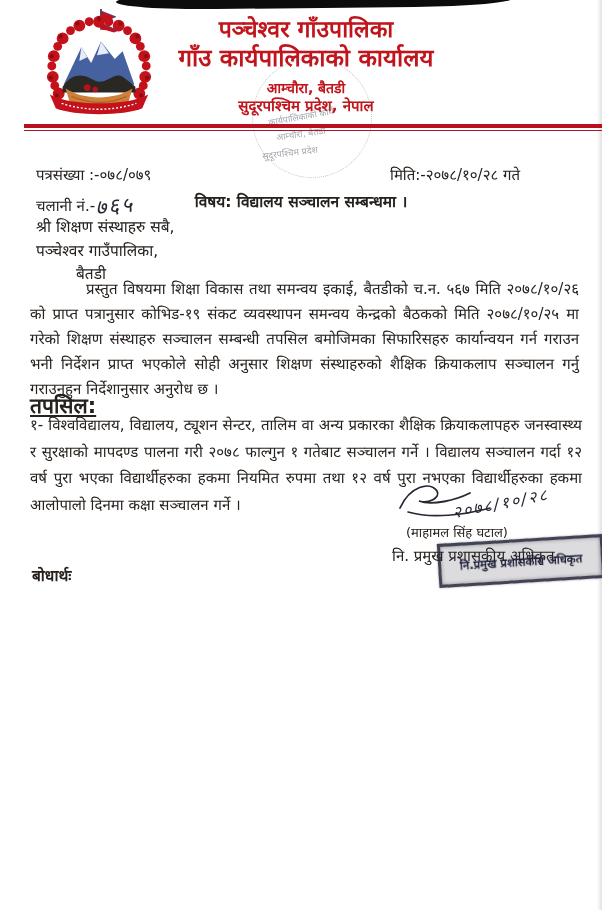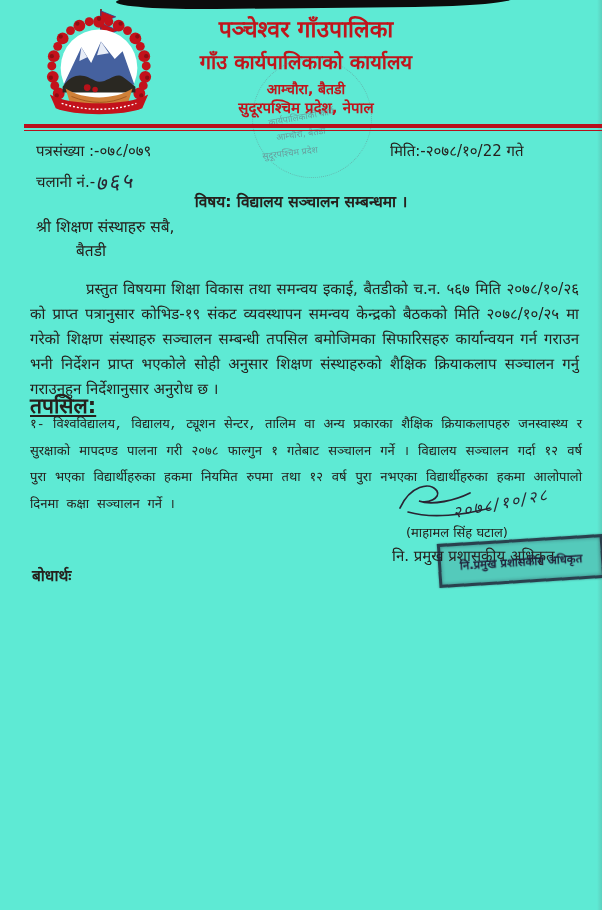--- a/index.html
+++ b/index.html
@@ -1,20 +1,20 @@
 <!DOCTYPE html>
 <html><head>
 <meta charset="utf-8">
 <style>
   html,body { margin:0; padding:0; background:#e8e8e8; }
   .page {
     position:relative;
     width:602px; height:910px;
     margin:0 auto;
-    background:#5eead4;
+    background:#ffffff;
     font-family:"DejaVu Sans", sans-serif;
     color:#26211d;
     overflow:hidden;
   }
   
   .scan-band {
     position:absolute; left:116px; top:-8px; width:398px; height:16px;
     background:#0c0c0c; border-radius:50% / 100%;
     transform:rotate(-0.6deg);
   }
@@ -23,41 +23,41 @@
     background:linear-gradient(to left, rgba(90,90,90,0.18), rgba(0,0,0,0));
   }
   
   .emblem { position:absolute; left:36px; top:6px; width:128px; height:118px; }
   
   .letterhead {
     position:absolute; left:128px; top:16px; width:356px;
     text-align:center; color:#c0151c; line-height:1.15;
   }
   .lh-1 { font-size:23px; font-weight:bold; }
-  .lh-2 { font-size:20px; font-weight:bold; margin-top:9px; }
+  .lh-2 { font-size:24px; font-weight:bold; margin-top:3px; }
   .lh-3 { font-size:14px; font-weight:bold; margin-top:7px; }
   .lh-4 { font-size:15px; font-weight:bold; margin-top:2px; }
   
   .round-stamp {
     position:absolute; left:252px; top:58px; width:118px; height:118px;
     border-radius:50%; border:1.5px dotted rgba(110,112,122,0.38);
   }
   .stamp-frag {
     position:absolute; color:#6d717c; opacity:0.62; font-size:9px;
     white-space:nowrap;
   }
   .frag-1 { left:268px; top:110px; transform:rotate(-10deg); }
   .frag-2 { left:276px; top:127px; transform:rotate(-8deg); }
   .frag-3 { left:262px; top:146px; transform:rotate(-7deg); }
   
   .rule {
     position:absolute; left:24px; top:124px; width:578px; height:9px;
     background:linear-gradient(#b8101c 0 4px, rgba(0,0,0,0) 4px 6px, #b8101c 6px 7.5px, rgba(0,0,0,0) 7.5px);
   }
-  .txt { font-size:15px; color:#26211d; }
+  .txt { font-size:15px; color:#26211d;margin-top:24px; }
   .ref-no   { position:absolute; left:36px;  top:140px; }
   .ltr-date { position:absolute; left:390px; top:140px; }
   .dispatch { position:absolute; left:36px;  top:165px; }
   .hand {
     font-style:italic; color:#2a2531; letter-spacing:2px;
   }
   .dispatch .hand {
     display:inline-block; font-size:21px; transform:rotate(-5deg) translateY(2px);
   }
   .subject {
@@ -69,21 +69,21 @@
   .body-para {
     position:absolute; left:30px; top:277px; width:549px;
     font-size:15px; line-height:25px; text-align:justify; text-indent:56px;
   }
   .schedule-heading {
     position:absolute; left:30px; top:391px; font-size:21px; font-weight:bold;
     text-decoration:underline;
   }
   .schedule-item {
     position:absolute; left:30px; top:412px; width:552px;
-    font-size:13px; line-height:26.5px; text-align:justify;font-family:Liberation Mono, monospace;
+    font-size:15px; line-height:26.5px; text-align:justify;
   }
   
   .sig-scribble { position:absolute; left:392px; top:478px; width:125px; height:45px; }
   .sig-date {
     position:absolute; left:452px; top:492px; font-size:16px;
     transform:rotate(-11deg); white-space:nowrap;
   }
   .sig-name  { position:absolute; left:406px; top:523px; font-size:13px; font-weight:normal; white-space:nowrap; }
   .sig-title { position:absolute; left:392px; top:545px; font-size:15px; white-space:nowrap; }
   .office-stamp {
@@ -180,27 +180,28 @@
   </div>
 
   <div class="round-stamp"></div>
   <div class="stamp-frag frag-1">कार्यपालिकाको कार्य</div>
   <div class="stamp-frag frag-2">आम्चौरा, बैतडी</div>
   <div class="stamp-frag frag-3">सुदूरपश्चिम प्रदेश</div>
 
   <div class="rule"></div>
 
   <div class="txt ref-no">पत्रसंख्या :-०७८/०७९</div>
-  <div class="txt ltr-date">मिति:-२०७८/१०/22 गते</div>
+  <div class="txt ltr-date">मिति:-२०७८/१०/२८ गते</div>
   <div class="txt dispatch"><span>चलानी नं.-</span><span class="hand">७६५</span></div>
 
   <div class="subject">विषय: विद्यालय सञ्चालन सम्बन्धमा ।</div>
 
   <div class="recipient">
     <div>श्री शिक्षण संस्थाहरु सबै,</div>
+    <div>पञ्चेश्वर गाउँपालिका,</div>
     <div class="indent">बैतडी</div>
   </div>
 
   <div class="body-para">प्रस्तुत विषयमा शिक्षा विकास तथा समन्वय इकाई, बैतडीको च.न. ५६७ मिति २०७८/१०/२६ को प्राप्त पत्रानुसार कोभिड-१९ संकट व्यवस्थापन समन्वय केन्द्रको बैठकको मिति २०७८/१०/२५ मा गरेको शिक्षण संस्थाहरु सञ्चालन सम्बन्धी तपसिल बमोजिमका सिफारिसहरु कार्यान्वयन गर्न गराउन भनी निर्देशन प्राप्त भएकोले सोही अनुसार शिक्षण संस्थाहरुको शैक्षिक क्रियाकलाप सञ्चालन गर्नु गराउनुहुन निर्देशानुसार अनुरोध छ ।</div>
   <div class="schedule-heading">तपसिल:</div>
   <div class="schedule-item">१- विश्वविद्यालय, विद्यालय, ट्यूशन सेन्टर, तालिम वा अन्य प्रकारका शैक्षिक क्रियाकलापहरु जनस्वास्थ्य र सुरक्षाको मापदण्ड पालना गरी २०७८ फाल्गुन १ गतेबाट सञ्चालन गर्ने । विद्यालय सञ्चालन गर्दा १२ वर्ष पुरा भएका विद्यार्थीहरुका हकमा नियमित रुपमा तथा १२ वर्ष पुरा नभएका विद्यार्थीहरुका हकमा आलोपालो दिनमा कक्षा सञ्चालन  गर्ने ।</div>
 
   <svg class="sig-scribble" viewBox="0 0 125 45" aria-hidden="true">
     <path d="M8,30 C18,8 38,3 45,13 C49,20 36,26 27,23 C40,28 64,22 78,15" stroke="#2a2433" stroke-width="1.8" fill="none" stroke-linecap="round"></path>
     <path d="M16,34 C40,41 72,37 98,30" stroke="#2a2433" stroke-width="1.6" fill="none" stroke-linecap="round"></path>

